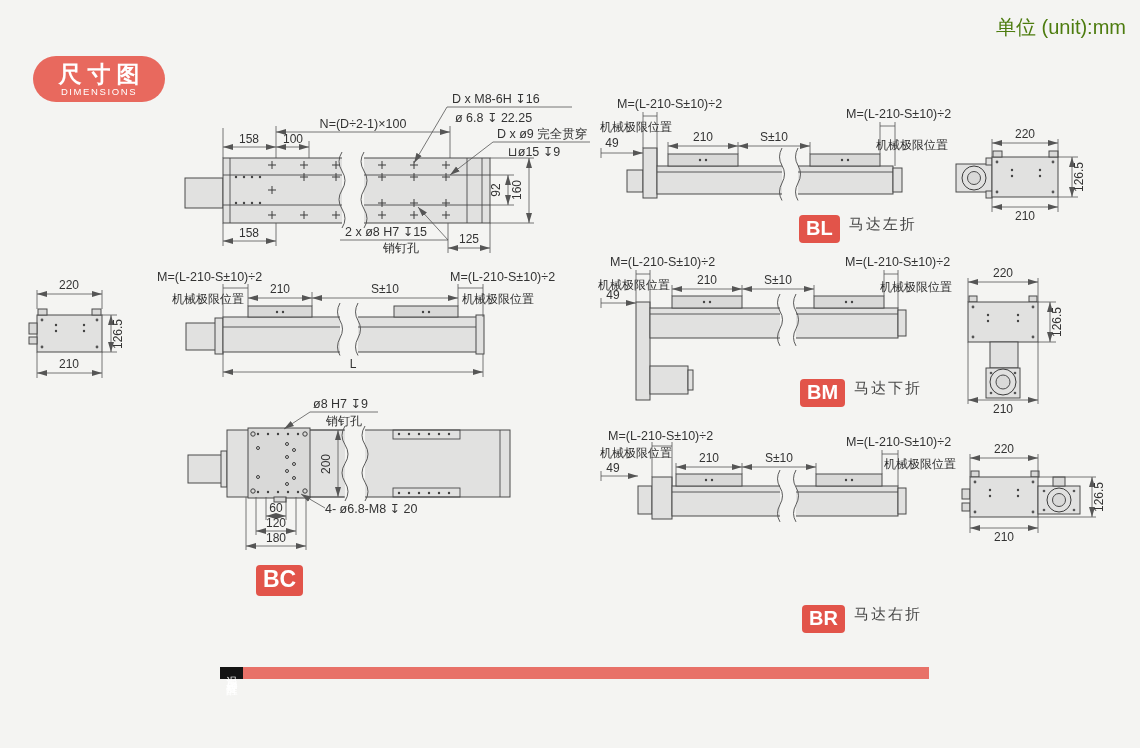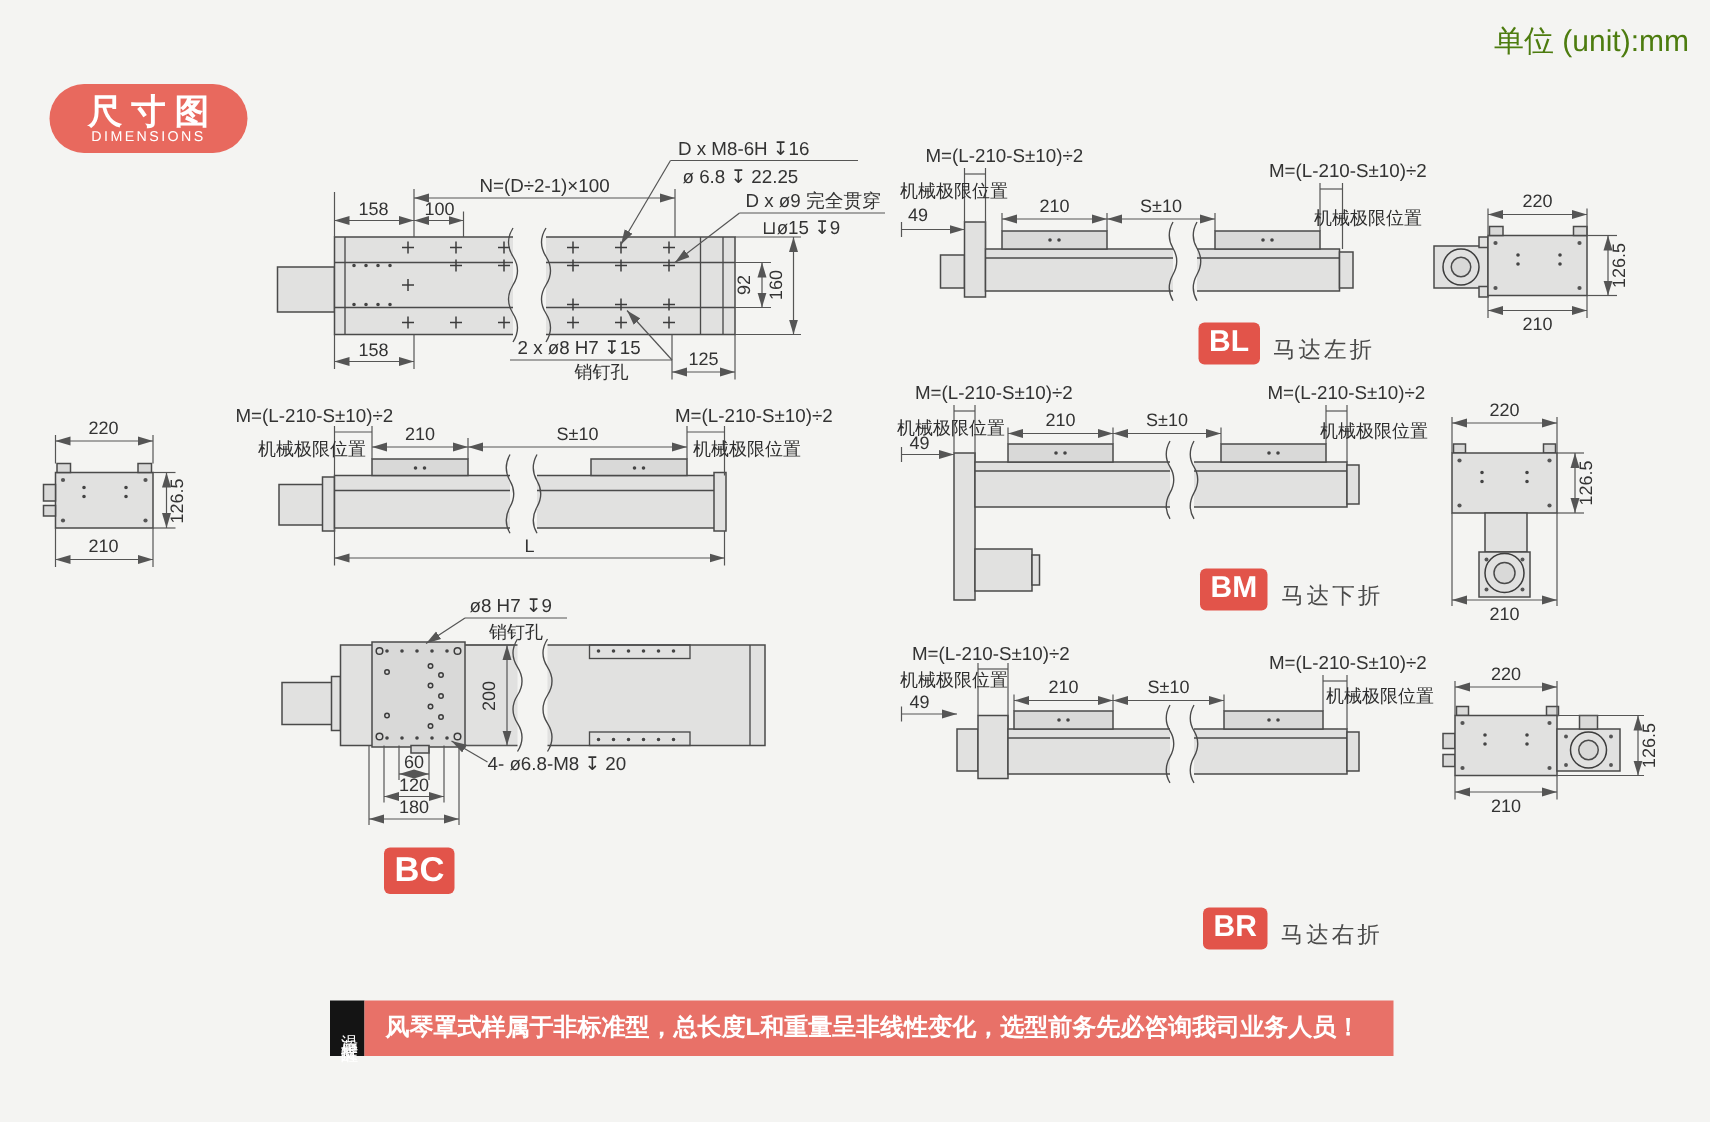--- a/index.html
+++ b/index.html
@@ -17,21 +17,21 @@
   .cjk{font-size:12px;fill:#2e2e2e;}
   .ft{font-size:12.5px;}
   .body{fill:#e1e1e0;stroke:#4a4a4a;stroke-width:1;}
   .body2{fill:#d9d9d8;stroke:#4a4a4a;stroke-width:1;}
   .ln{stroke:#4a4a4a;stroke-width:0.9;fill:none;}
   .dim{stroke:#555;stroke-width:0.8;fill:none;}
   .gap{fill:#f4f4f2;stroke:none;}
   .dots{stroke:#444;stroke-width:2.4;stroke-linecap:round;fill:none;}
   .holes{stroke:#3c3c3c;stroke-width:1;fill:none;}
   .scrw{fill:#555;}
-  .view-label{position:absolute;display:flex;align-items:flex-end;gap:9px;}
+  .view-label{position:absolute;display:flex;align-items:flex-start;gap:9px;}
   .code-badge{background:#e2544a;color:#fff;font-weight:bold;border-radius:4px;
               padding:1px 7px 3px 7px;font-size:20px;line-height:24px;}
   .view-label .txt{color:#4a4a4a;font-size:15px;letter-spacing:2px;}
   .view-label.big .code-badge{font-size:23px;line-height:27px;}
   .view-label.big .txt{font-size:27px;}
   .warning{position:absolute;left:220px;top:667px;display:flex;}
   .w-tab{width:23px;background:#141414;color:#fff;writing-mode:vertical-rl;text-orientation:upright;
          font-size:11.5px;letter-spacing:3px;display:flex;align-items:center;justify-content:center;}
   .w-body{width:672px;background:#e87168;color:#fff;font-size:16px;font-weight:bold;
           line-height:27px;padding:5px 0 5px 14px;}
@@ -441,15 +441,14 @@
   <span class="txt">马达下折</span>
 </div>
 <div class="view-label" style="left:802px;top:561px;margin-top:44px;">
   <span class="code-badge">BR</span>
   <span class="txt">马达右折</span>
 </div>
 
 <div class="warning">
   <div class="w-tab">温馨提醒</div>
   <div class="w-body">
-    <div>风琴罩式样属于非标准型，总长度L和重量呈非线性变化，选型前务先必咨询我司业务人员！</div>
   </div>
 </div>
 
 </body></html>

